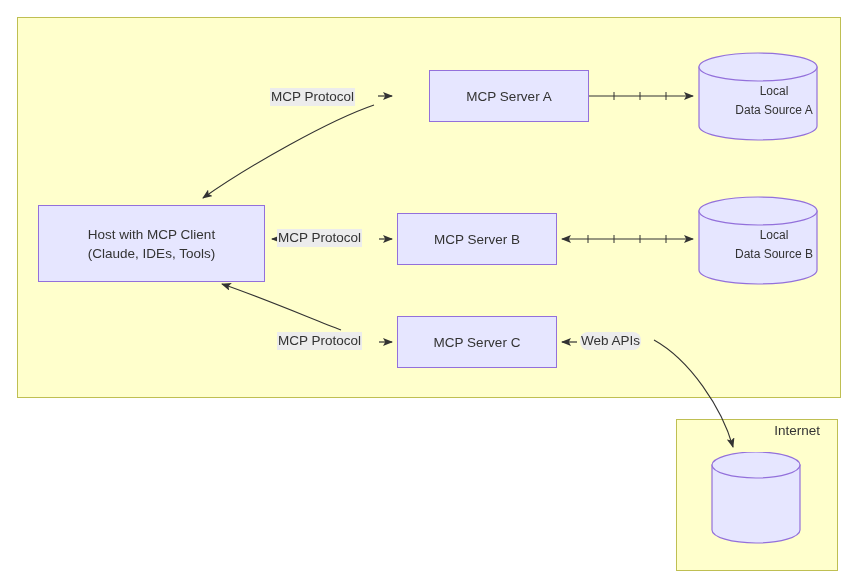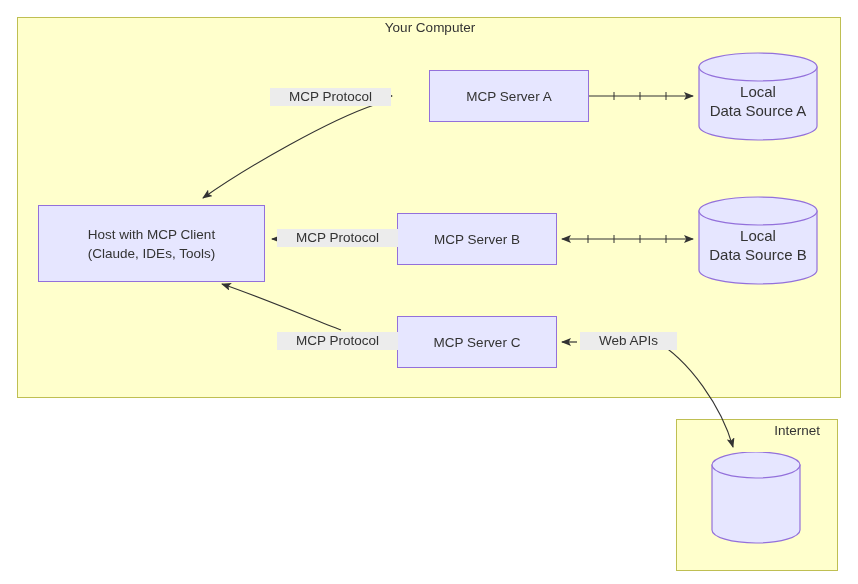--- a/index.html
+++ b/index.html
@@ -59,58 +59,57 @@
   #server-a   { left: 397px; top: 70px;  width: 160px; height: 52px; margin-left: 32px; }
   #server-b   { left: 397px; top: 213px; width: 160px; height: 52px; }
   #server-c   { left: 397px; top: 316px; width: 160px; height: 52px; }
 
   .cyl {
     position: absolute;
   }
   .cyl svg { display: block; }
   .cyl-label {
     position: absolute;
-    left: 0;
+    left: 16px;
     width: 100%;
     text-align: center;
-    font-size: 15px;
+    font-size: 12px;
     line-height: 19px;
     color: #333333;
     white-space: nowrap;
   }
   #ds-a  { left: 698px; top: 52px;  width: 120px; height: 89px; }
   #ds-a .cyl-label { top: 30px; }
   #ds-b  { left: 698px; top: 196px; width: 120px; height: 89px; }
   #ds-b .cyl-label { top: 30px; }
   #ds-c  { left: 711px; top: 452px; width: 90px;  height: 92px; }
   #ds-c .cyl-label { top: 29px; }
 
   .edge-label {
     position: absolute;
     background: #ececec;
     font-size: 13.5px;
     line-height: 18px;
     color: #333333;
     white-space: nowrap;
-    padding: 0 19px;
+    padding: 0 1px;
   }
   #lbl-proto-a { left: 270px; top: 88px;  }
   #lbl-proto-b { left: 277px; top: 229px; }
   #lbl-proto-c { left: 277px; top: 332px; }
-  #lbl-webapis { left: 580px; top: 332px; }
+  #lbl-webapis { left: 580px; top: 332px; border-radius: 8px; }
 
   #arrows { position: absolute; left: 0; top: 0; }
 </style>
 </head>
 <body>
 
 <div id="canvas">
 
   <div class="group-box" id="computer-group"></div>
-  <div class="group-title" id="computer-title">Your Computer</div>
 
   <div class="group-box" id="internet-group"></div>
   <div class="group-title" id="internet-title">Internet</div>
 
   <svg id="arrows" width="858" height="584">
     <defs>
       <marker id="arrowEnd" markerWidth="10" markerHeight="8" refX="9" refY="4" orient="auto" markerUnits="userSpaceOnUse">
         <path d="M0,0 L10,4 L0,8 L2.2,4 Z" fill="#333333"></path>
       </marker>
       <marker id="arrowStart" markerWidth="10" markerHeight="8" refX="1" refY="4" orient="auto" markerUnits="userSpaceOnUse">

